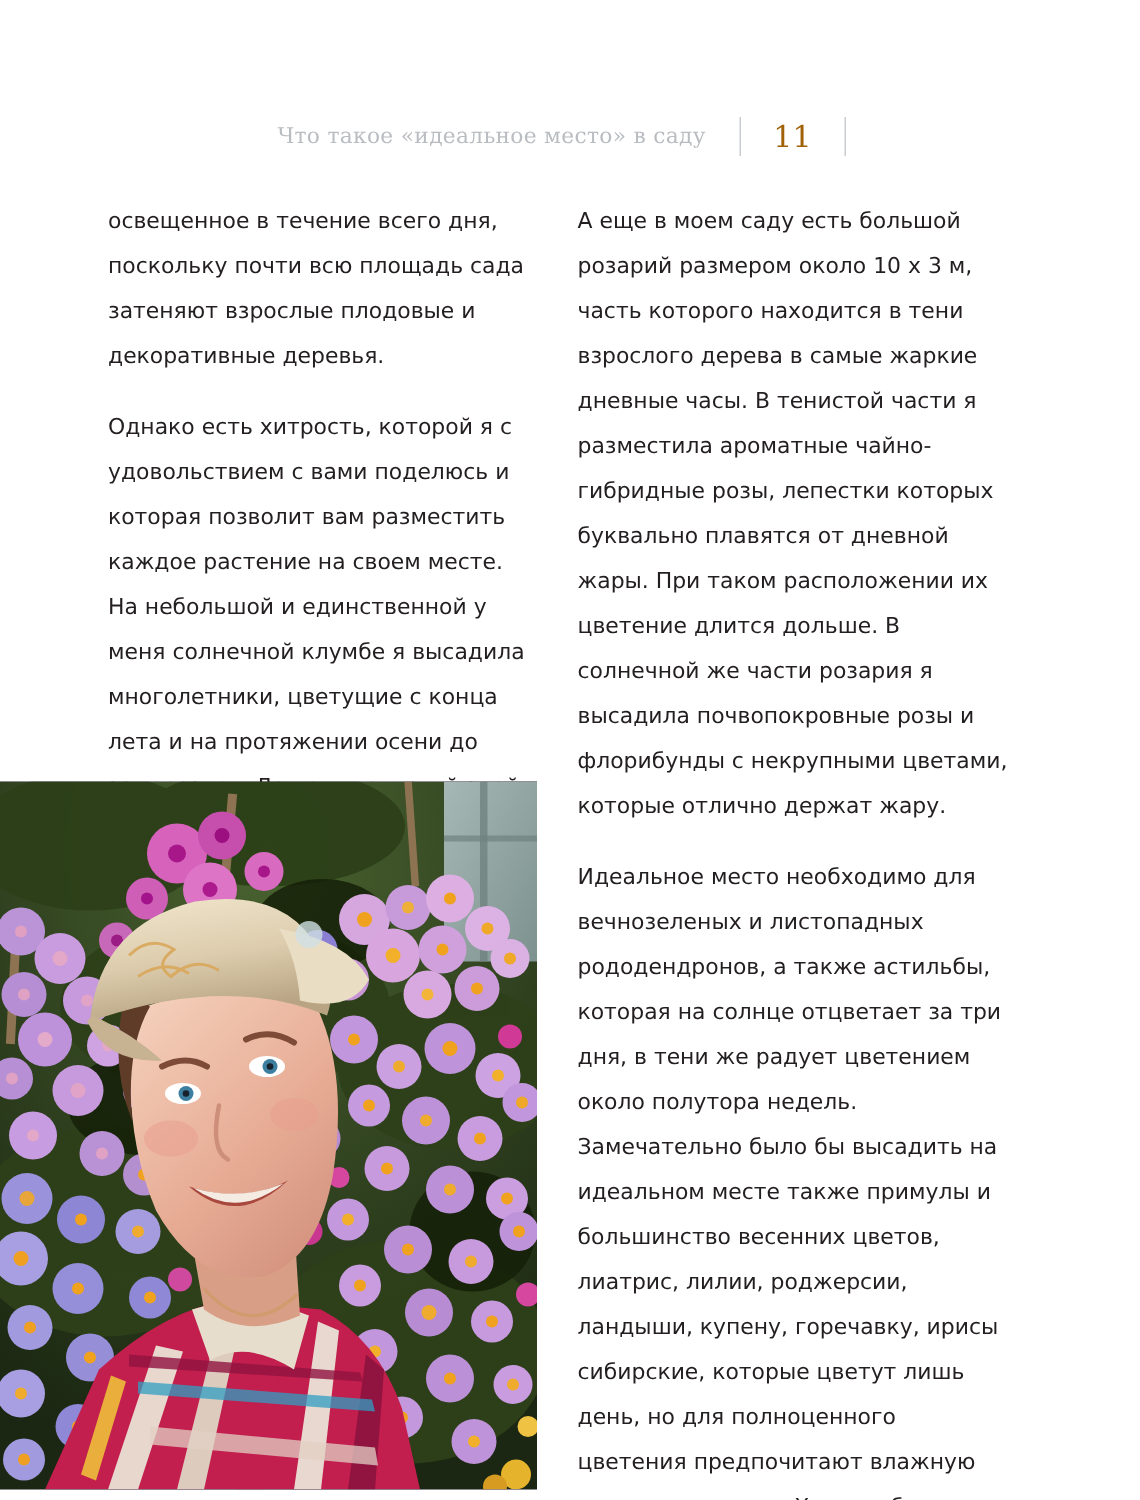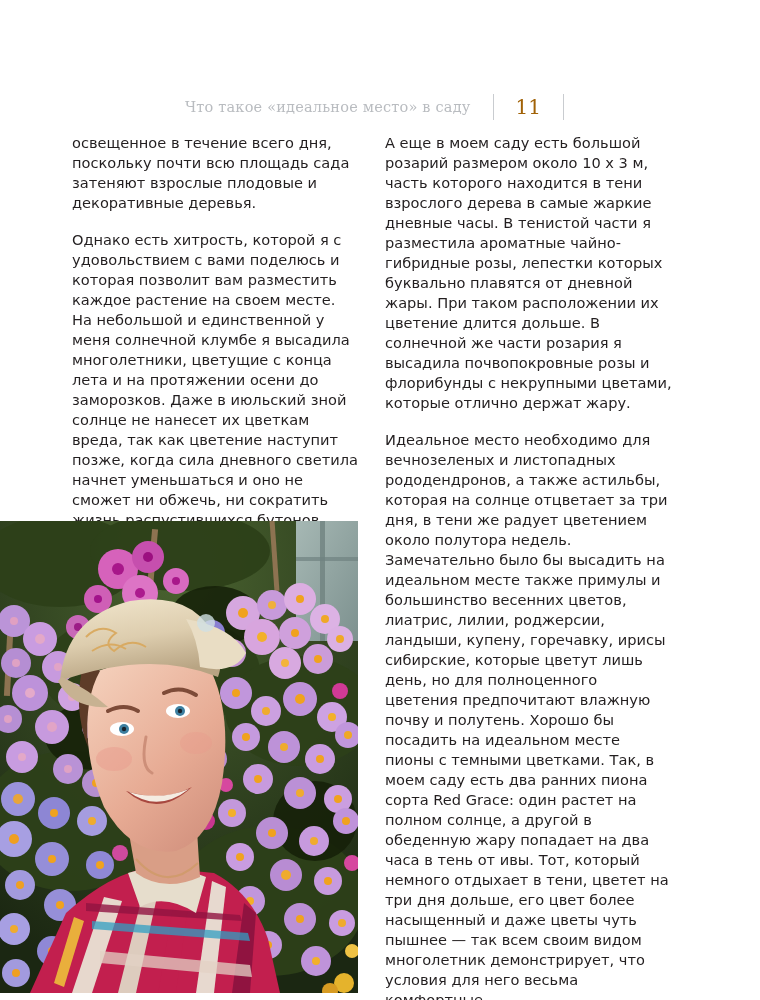--- a/index.html
+++ b/index.html
@@ -20,21 +20,21 @@
   .page {
     position: absolute;
     inset: 0;
     background: #ffffff;
   }
 
   
   .running-head {
     position: absolute;
     left: 0;
-    top: 90px;
+    top: 74px;
     width: 674px;
     height: 34px;
     display: flex;
     align-items: center;
     justify-content: flex-end;
     padding-right: 88px;
     box-sizing: border-box;
   }
   .rh-title {
     font-family: "DejaVu Serif", "Liberation Serif", serif;
@@ -59,21 +59,21 @@
     min-width: 24px;
     text-align: center;
   }
 
   
   .column {
     position: absolute;
     top: 133px;
     width: 287px;
     font-size: 14.6px;
-    line-height: 20px;
+    line-height: 30px;
     color: #231f20;
     text-align: left;
     hyphens: manual;
   }
   .column.left  { left: 72px; }
   .column.right { left: 385px; }
 
   .column p {
     margin: 0 0 17px 0;
   }

